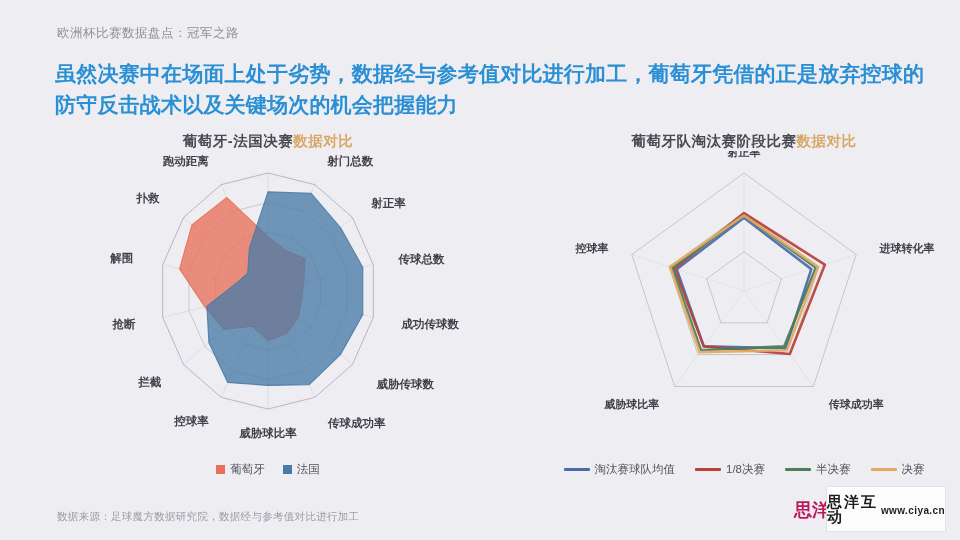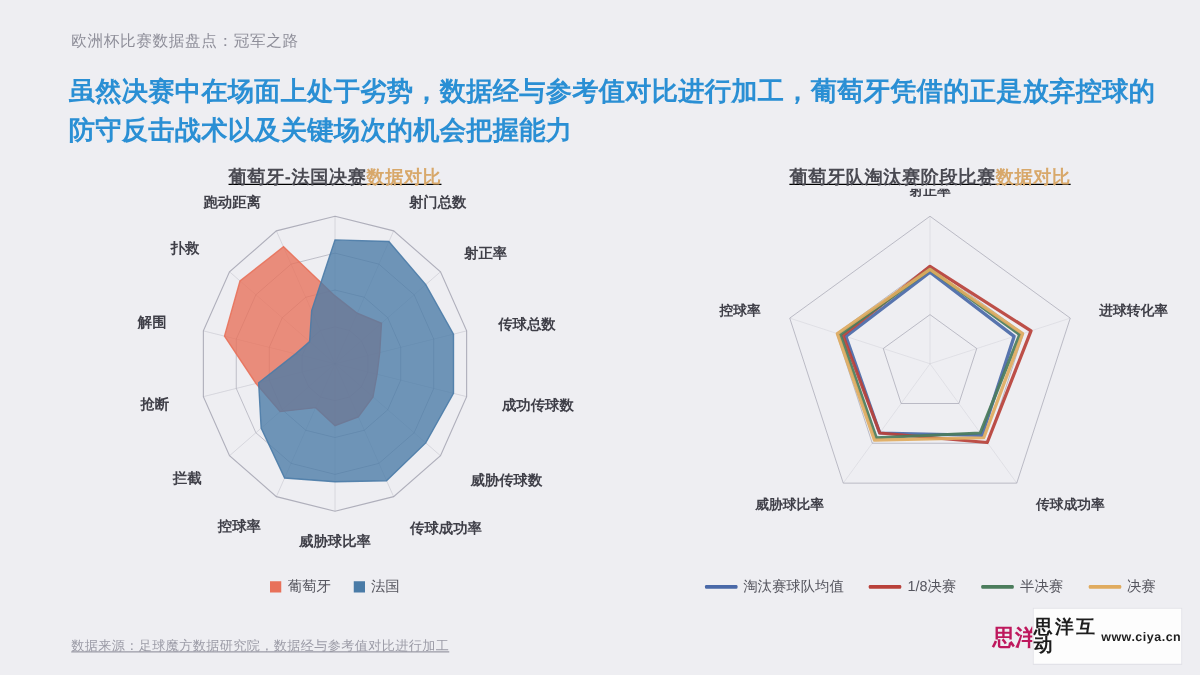--- a/index.html
+++ b/index.html
@@ -17,21 +17,21 @@
     font-size:12.5px;color:#8e8e99;letter-spacing:.5px;
   }
 
   .headline{
     position:absolute;left:55px;top:58px;width:880px;
     font-size:21px;font-weight:bold;line-height:31px;
     color:#2a8fd4;letter-spacing:.2px;
   }
 
   
-  .panel{position:absolute;top:132px;height:360px;text-decoration:underline;}
+  .panel{position:absolute;top:132px;height:360px;}
   #panel-left{left:28px;width:480px;}
   #panel-right{left:524px;width:440px;}
 
   .chart-title{
     text-align:center;font-size:14.5px;font-weight:bold;
     color:#4a4a52;letter-spacing:.5px;
   }
   .chart-title .hl{color:#d8a86a;font-weight:bold;}
 
   .plot{position:relative;width:100%;}
@@ -54,21 +54,21 @@
   }
   #legend-left{top:330px;gap:18px;}
   #legend-right{top:330px;gap:20px;}
   .lg-item{display:flex;align-items:center;gap:5px;white-space:nowrap;}
   .sw-box{width:9px;height:9px;display:inline-block;}
   .sw-line{width:26px;height:3px;display:inline-block;border-radius:1px;}
 
   
   .footer{
     position:absolute;left:57px;bottom:16px;
-    font-size:10.5px;color:#9b9ba6;letter-spacing:.3px;text-decoration:underline;
+    font-size:10.5px;color:#9b9ba6;letter-spacing:.3px;
   }
   .watermark{
     position:absolute;right:14px;bottom:8px;
     width:118px;height:44px;background:#fdfdfd;
     border:1px solid #e2e2e8;
     display:flex;flex-direction:row;align-items:center;justify-content:center;
     line-height:1;
   }
   .wm-cn{font-size:15px;font-weight:bold;color:#1d1d1d;letter-spacing:2px;}
   .wm-url{font-size:10px;font-weight:bold;color:#1d1d1d;letter-spacing:.4px;margin-top:3px;}

